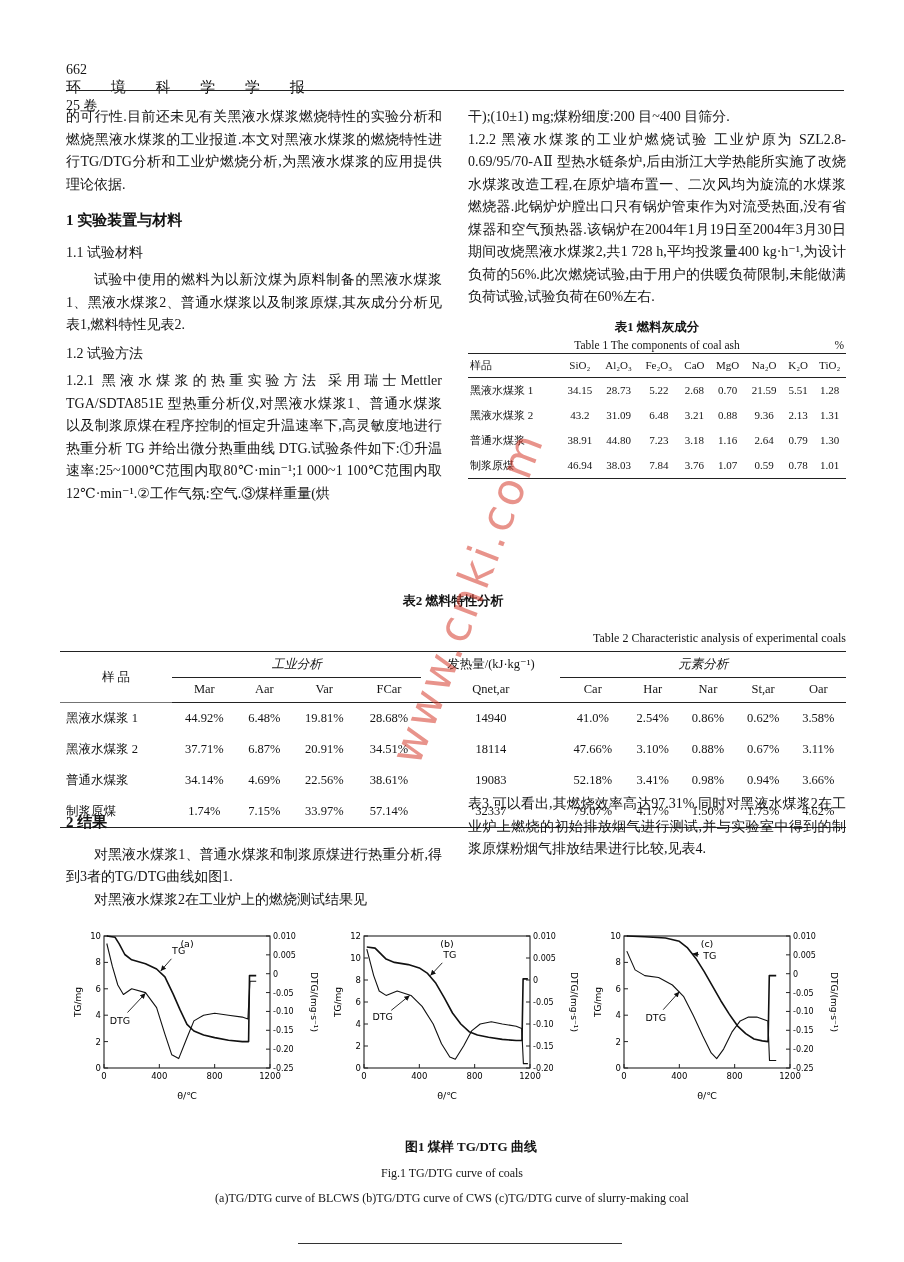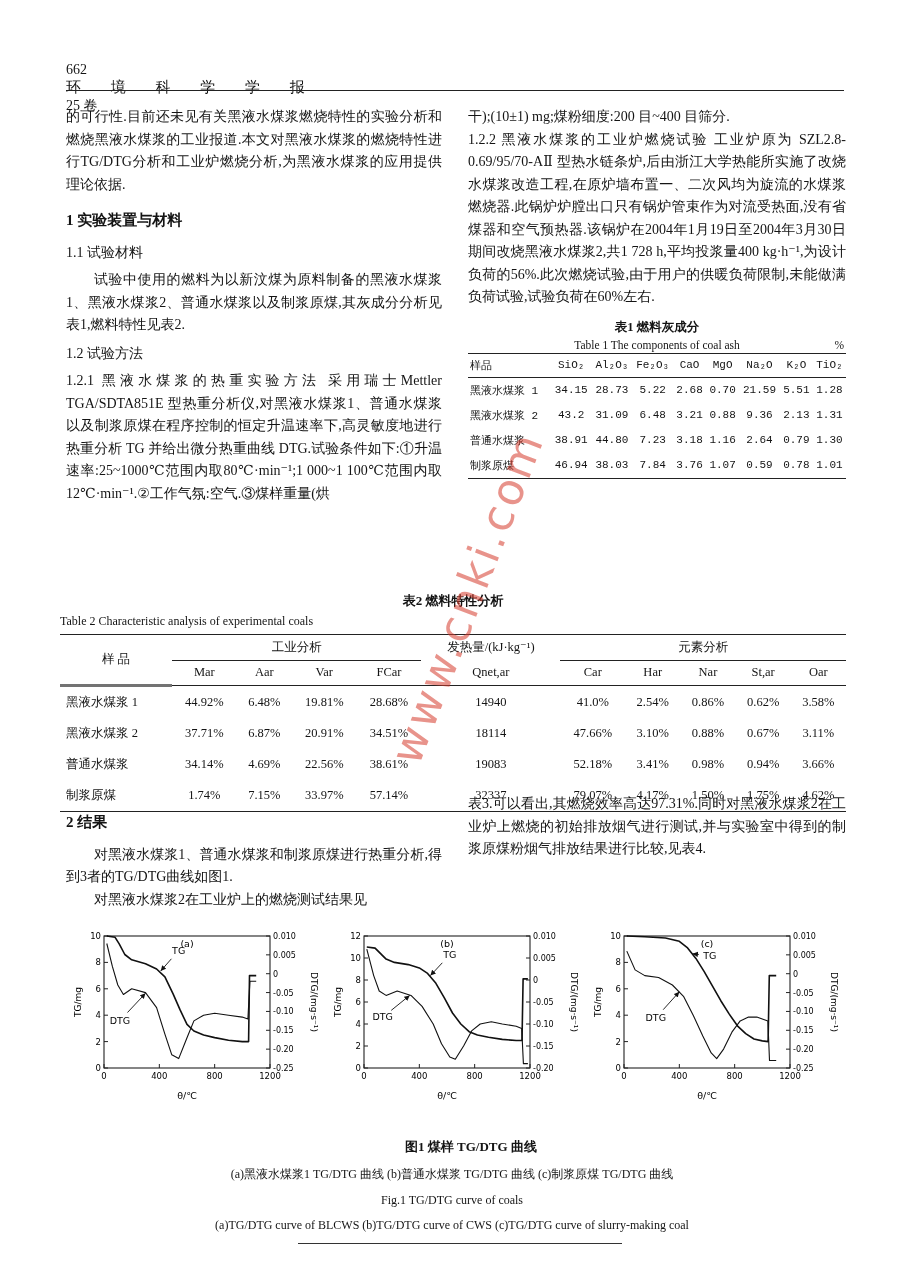--- a/index.html
+++ b/index.html
@@ -20,35 +20,35 @@
   .col p, .res p{line-height:22.5px;text-align:justify;margin:0;}
   .indent{text-indent:2em;}
   .h1{font-weight:bold;font-size:15px;margin:13px 0 10px 0 !important;text-align:left !important;}
   .h2{font-size:14px;margin:6px 0 5px 0 !important;text-align:left !important;}
 
   
   .t1-cn{text-align:center;font-weight:bold;font-size:12.5px;margin-top:10px;}
   .t1-en-wrap{position:relative;text-align:center;font-size:11.5px;margin:3px 0 2px;}
   .t1-unit{position:absolute;right:2px;top:0;}
   table.t1{border-collapse:collapse;width:100%;border-top:1.5px solid #222;
-           border-bottom:1.5px solid #222;font-size:11px;font-family:Liberation Mono, monospace;}
+           border-bottom:1.5px solid #222;font-size:11px;}
   table.t1 th{font-weight:normal;padding:4px 1px;border-bottom:1px solid #222;text-align:center;}
   table.t1 td{padding:5px 1px;text-align:center;}
   table.t1 .t1-sample{text-align:left;padding-left:2px;white-space:nowrap;}
 
   
   .t2-block{position:absolute;left:60px;top:592px;width:786px;}
   .t2-cn{text-align:center;font-weight:bold;font-size:13px;}
-  .t2-en{text-align:left;font-size:12px;margin:4px 0 5px;}
+  .t2-en{text-align:right;font-size:12px;margin:21px 0 5px;}
   table.t2{border-collapse:collapse;width:100%;border-top:1.6px solid #222;
            border-bottom:1.6px solid #222;font-size:12.5px;}
   table.t2 th{font-weight:normal;padding:4px 2px;text-align:center;}
-  table.t2 .t2-group{border-bottom:1px solid #222;}
+  table.t2 .t2-group{border-bottom:1px solid #222;font-style:italic;}
   table.t2 thead tr:nth-child(2) th{border-bottom:1px solid #222;padding:4px 2px 5px;}
-  table.t2 th.t2-sample-h{border-bottom:3px solid #737373;width:112px;}
+  table.t2 th.t2-sample-h{border-bottom:1px solid #737373;width:112px;}
   table.t2 td{padding:7px 2px;text-align:center;}
   table.t2 td.t2-sample{text-align:left;padding-left:6px;white-space:nowrap;}
 
   
   .res{position:absolute;font-size:14px;}
   .res-left{left:66px;top:798px;width:376px;}
   .res-right{left:468px;top:793px;width:378px;}
 
   
   .charts{position:absolute;left:70px;top:926px;display:flex;gap:10px;}
@@ -414,19 +414,18 @@
           <polyline points="36.8,25.1 45.1,43.9 54.8,49.6 68.6,51.5 82.4,59.0 93.5,70.3 103.2,89.2 112.8,109.9 121.2,126.9 126.7,132.6 133.6,123.1 141.9,106.2 150.2,94.9 158.5,91.1 166.8,91.1 172.3,93.0 177.9,94.9 179.5,134.5 186.2,134.5" fill="none" stroke="#111" stroke-width="1.1" stroke-linejoin="round"></polyline>
           <line x1="108.8" y1="28.5" x2="102.5" y2="27.8" stroke="#111" stroke-width="0.9" marker-end="url(#arr-c)"></line>
           <text x="119.8" y="32.8" text-anchor="middle" font-size="9.5">TG</text>
           <line x1="73.2" y1="83.7" x2="89.3" y2="65.8" stroke="#111" stroke-width="0.9" marker-end="url(#arr-c)"></line>
           <text x="65.8" y="94.8" text-anchor="middle" font-size="9.5">DTG</text>
         </svg></div>
     </div>
 
   <div class="fig-caption">
     <div class="fc-cn">图1  煤样 TG/DTG 曲线</div>
-    <div class="fc-sub">(a)黑液水煤浆1 TG/DTG 曲线  (b)普通水煤浆 TG/DTG 曲线  (c)制浆原煤 TG/DTG 曲线</div>
     <div class="fc-en">Fig.1  TG/DTG curve of coals</div>
     <div class="fc-sub">(a)TG/DTG curve of BLCWS  (b)TG/DTG curve of CWS  (c)TG/DTG curve of slurry-making coal</div>
   </div>
 
   <div class="footer-rule"></div>
 </div>
 
 </body></html>

